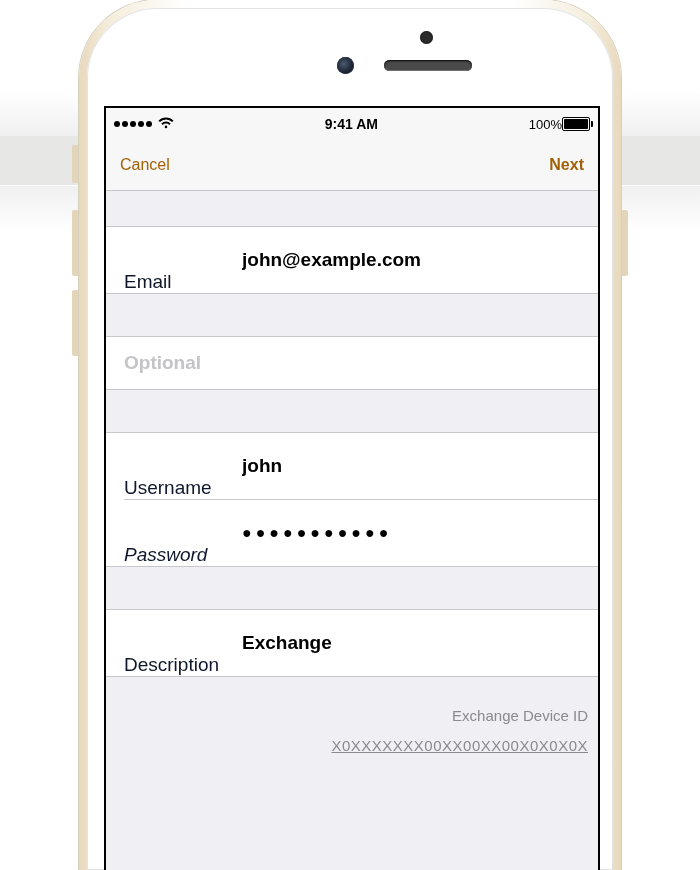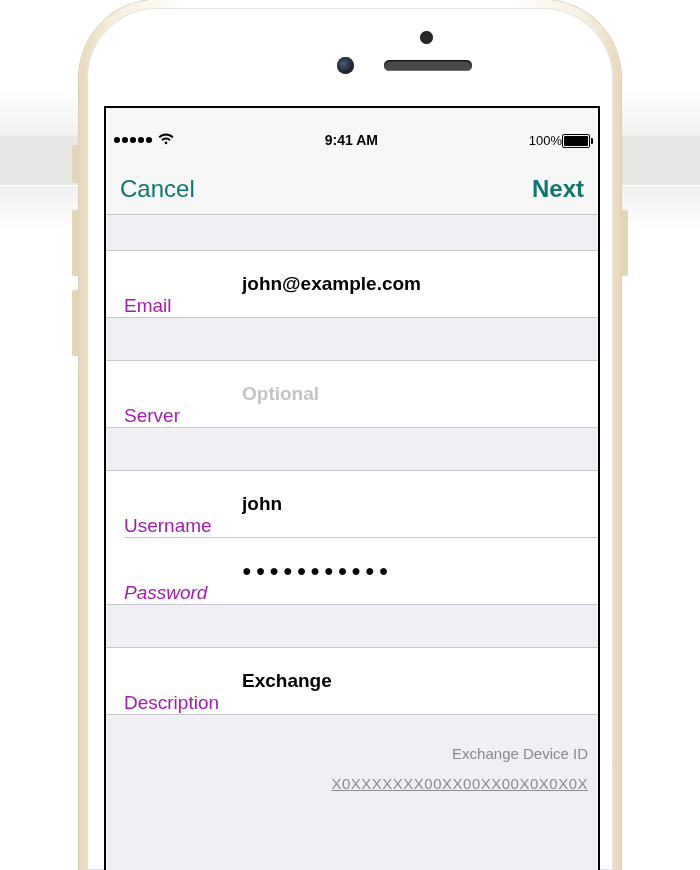--- a/index.html
+++ b/index.html
@@ -23,44 +23,44 @@
 
   
   .cam{position:absolute;left:258px;top:57px;width:17px;height:17px;border-radius:50%;background:radial-gradient(circle at 40% 40%,#4a5a70 0%,#1a2230 60%,#0b0f16 100%);box-shadow:inset 0 0 0 1px #2b3342;}
   .sensor{position:absolute;left:341px;top:31px;width:13px;height:13px;border-radius:50%;background:#2b2b2b;box-shadow:inset 0 0 2px #000;}
   .speaker{position:absolute;left:305px;top:60px;width:88px;height:11px;border-radius:6px;background:#4a4a4a;box-shadow:inset 0 1px 2px #000,inset 0 -1px 0 #777;}
 
   
   .screen{position:absolute;left:104px;top:106px;width:492px;height:764px;background:#efeff4;border:2px solid #000;border-bottom:none;z-index:3;overflow:hidden;}
 
   
-  .status{height:24px;background:#f7f7f8;display:flex;align-items:flex-end;justify-content:space-between;padding:16px 8px;font-size:14px;color:#000;}
+  .status{height:24px;background:#f7f7f8;display:flex;align-items:center;justify-content:space-between;padding:4px 8px;font-size:14px;color:#000;}
   .status .left,.status .right{display:flex;align-items:center;gap:6px;}
   .dots{display:flex;gap:2px;}
   .dots span{width:6px;height:6px;border-radius:50%;background:#000;}
   .wifi{width:16px;height:12px;}
   .clock{font-weight:600;}
   .batt{display:flex;align-items:center;gap:0;font-size:13px;}
   .batt-body{width:26px;height:12px;border:1px solid #000;border-radius:2px;position:relative;}
   .batt-body::after{content:"";position:absolute;right:-4px;top:3px;width:2px;height:6px;background:#000;border-radius:0 1px 1px 0;}
   .batt-fill{position:absolute;left:1px;top:1px;bottom:1px;right:1px;background:#000;border-radius:1px;}
 
   
   .nav{height:50px;background:#f7f7f8;border-bottom:1px solid #c7c7cb;display:flex;align-items:center;justify-content:space-between;padding:0 14px;}
-  .nav button{background:none;border:none;color:#0f766e;font-size:24px;padding:0;cursor:pointer;font-family:inherit;}
+  .nav button{background:none;border:none;color:#a16207;font-size:16px;padding:0;cursor:pointer;font-family:inherit;}
   .nav .next{font-weight:600;text-align:right;}
 
   
   .gap{height:42px;}
   .gap-first{height:35px;}
   .group{background:#fff;border-top:1px solid #c7c7cb;border-bottom:1px solid #c7c7cb;}
   .row{display:flex;align-items:center;min-height:52px;padding:0 18px;}
   .row + .row{border-top:1px solid #c7c7cb;margin-left:18px;padding-left:0;}
   .row + .row .lbl{margin-left:0;font-style:italic;}
-  .lbl{width:118px;font-size:19px;color:#a21caf;flex-shrink:0;margin-top:44px;}
+  .lbl{width:118px;font-size:19px;color:#0f172a;flex-shrink:0;margin-top:44px;}
   .val{flex:1;border:none;outline:none;font-size:19px;color:#000;background:transparent;font-family:inherit;padding:0;letter-spacing:0;font-weight:bold;}
   .val::placeholder{color:#c4c4c8;}
   .pwd{letter-spacing:4px;font-size:16px;}
 
   .footer{text-align:right;color:#8a8a8e;font-size:15px;padding:24px 10px 0;line-height:2;}
   .footer .dev{letter-spacing:0.5px;text-decoration:underline;}
 </style>
 </head>
 <body>
 
@@ -120,21 +120,20 @@
       <div class="row">
         <span class="lbl">Email</span>
         <input class="val" type="text" value="john@example.com" style="">
       </div>
     </div>
 
     <div class="gap"></div>
 
     <div class="group">
       <div class="row">
-        <span class="lbl">Server</span>
         <input class="val" type="text" placeholder="Optional" style="">
       </div>
     </div>
 
     <div class="gap"></div>
 
     <div class="group">
       <div class="row">
         <span class="lbl">Username</span>
         <input class="val" type="text" value="john" style="">

